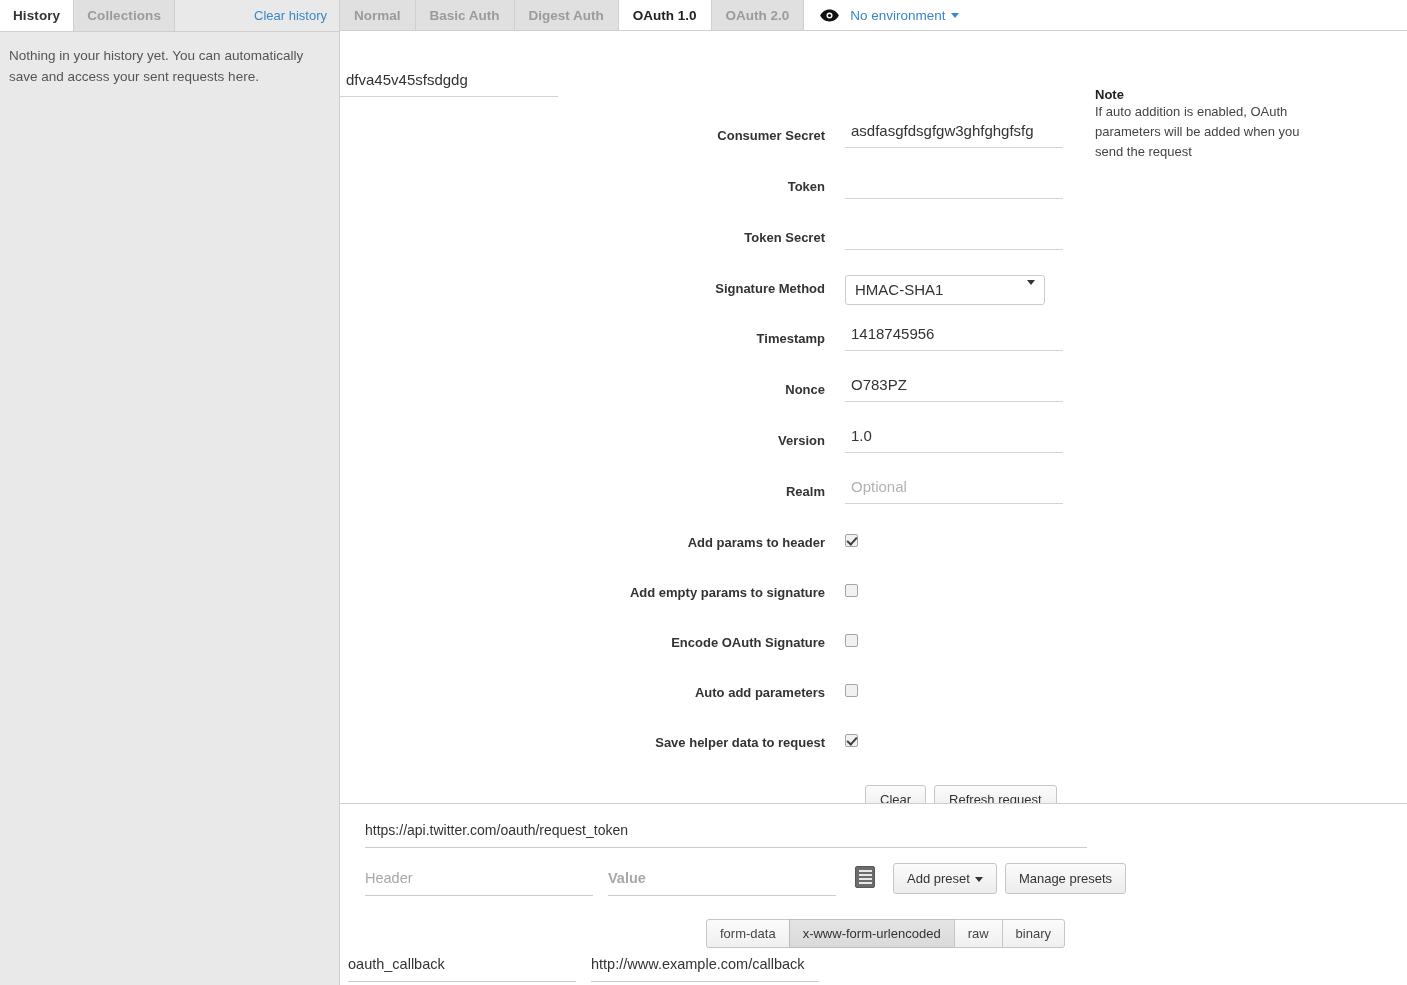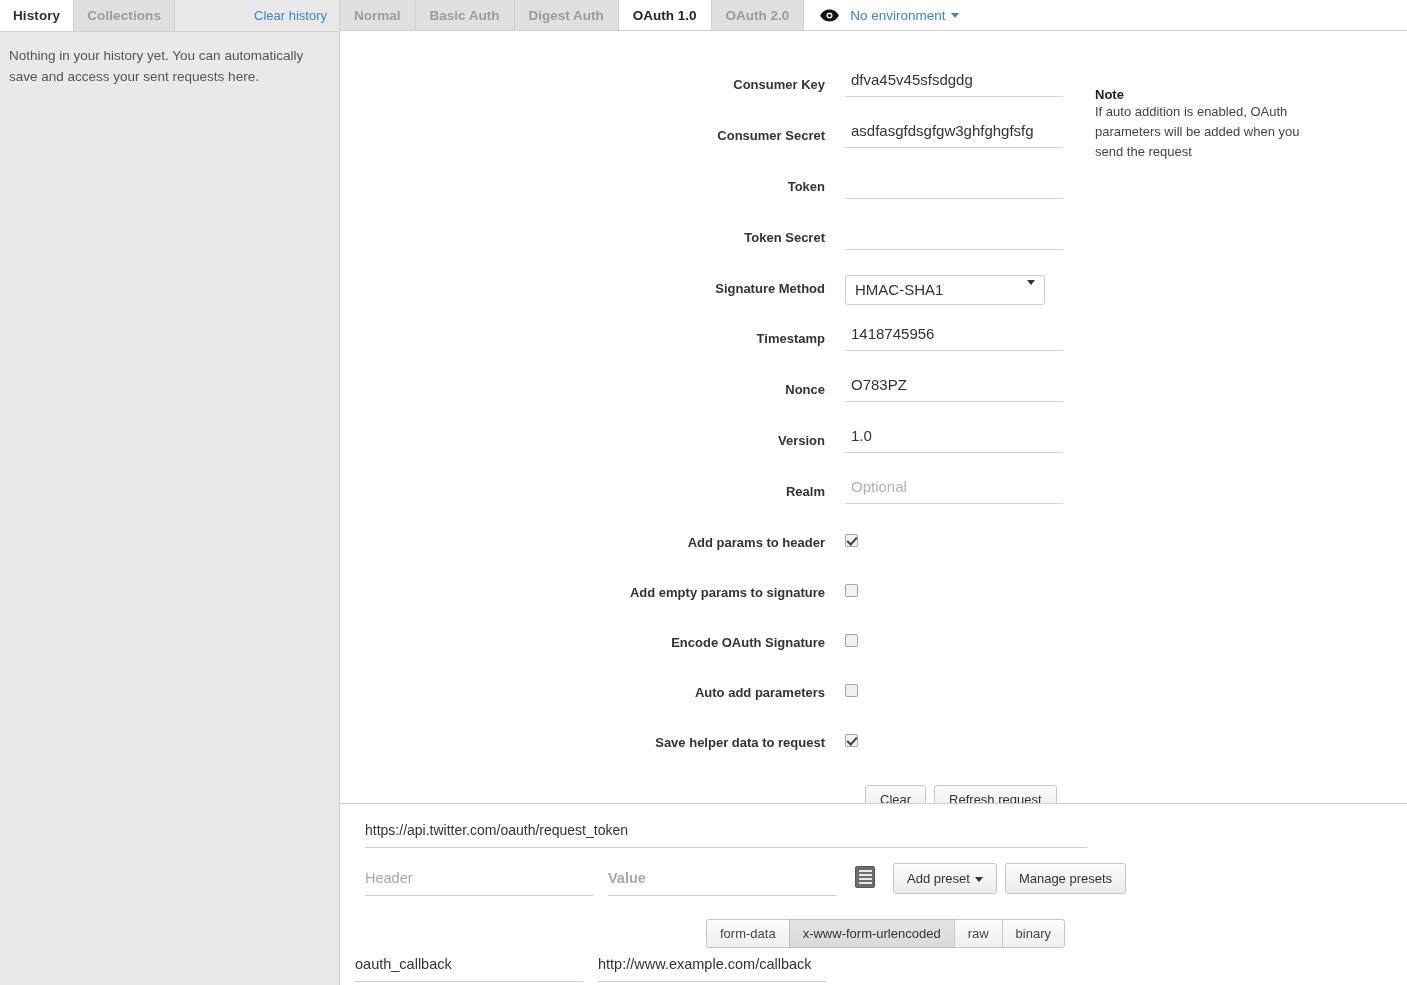--- a/index.html
+++ b/index.html
@@ -354,21 +354,21 @@
   }
 
   
   .body-row {
     position: absolute;
     left: 0; top: 150px;
     width: 100%;
     display: flex;
     align-items: flex-start;
   }
-  #body-key-input { width: 228px; margin-left: 15px; }
+  #body-key-input { width: 228px; margin-left: 8px; }
   #body-value-input { width: 228px; margin-left: 15px; }
 </style>
 </head>
 <body>
 
 <div id="app">
 
   <div id="sidebar">
     <div class="side-tabs">
       <div class="side-tab active">
@@ -413,21 +413,20 @@
         </span>
         <span class="env-label">
           <span>No environment</span><i class="caret"></i>
         </span>
       </div>
     </div>
 
     <div class="oauth-region">
 
       <div class="form-row" style="top:46px">
-        <div class="f-label">Consumer Key</div>
         <input class="f-input" id="consumer-key-input" value="dfva45v45sfsdgdg" style="">
       </div>
 
       <div class="form-row" style="top:97px">
         <div class="f-label">Consumer Secret</div>
         <input class="f-input" id="consumer-secret-input" value="asdfasgfdsgfgw3ghfghgfsfg" style="">
       </div>
 
       <div class="form-row" style="top:148px">
         <div class="f-label">Token</div>

